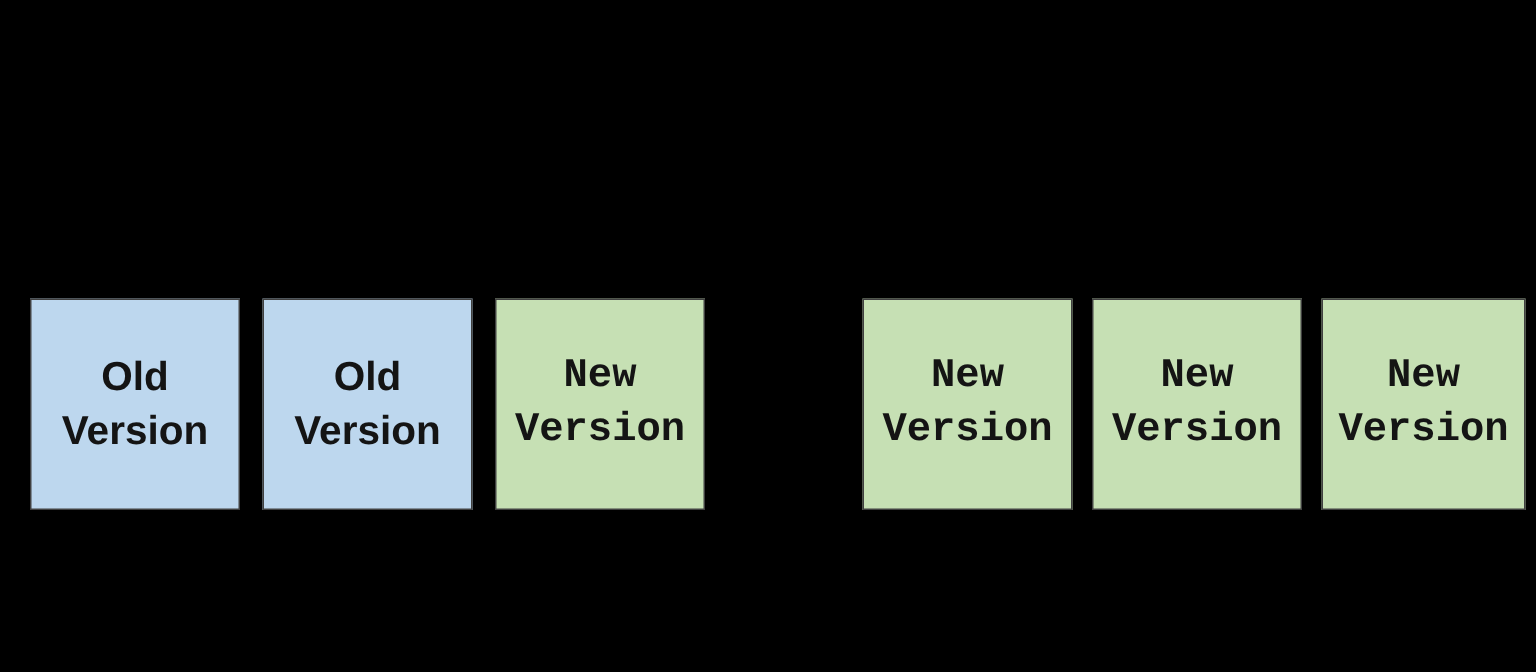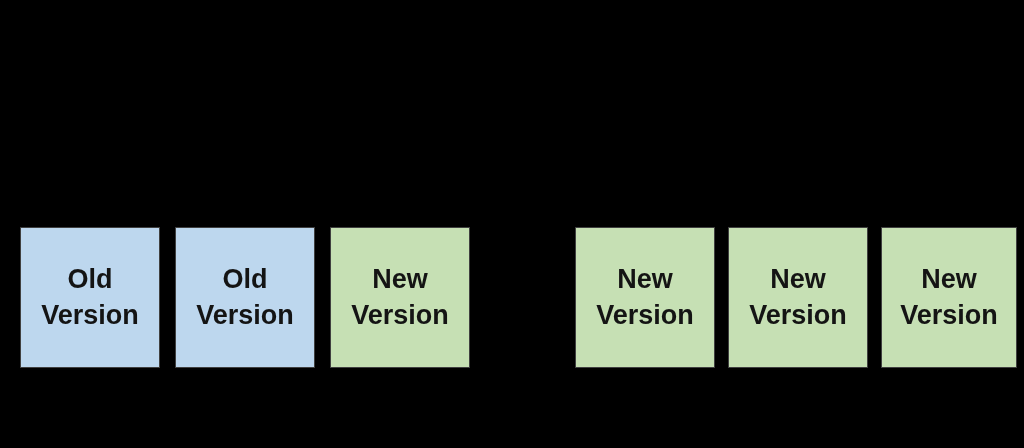--- a/index.html
+++ b/index.html
@@ -35,28 +35,27 @@
     margin-right: 13px;
     display: flex;
     align-items: center;
     text-align: center;
     border: 1px solid var(--box-border);
     font-weight: bold;
     font-size: 27px;
     line-height: 1.32;
     color: var(--box-text);
     padding: 0 6px;
-    margin-top: 28px;
   }
   .group-before .box { margin-right: 15px; }
   .group-before .box:last-child,
   .group-after .box:last-child { margin-right: 0; }
   .group-after .box:last-child { width: 136px; }
   .box.old { background: var(--old-version-fill); }
-  .box.new { background: var(--new-version-fill); }
+  .box.new { background: var(--new-version-fill); font-family: Liberation Mono, monospace; }
 </style>
 </head>
 <body>
 
 <div class="stage">
 
   <div class="server-group group-before">
     <div class="box old">
       <span>Old Version</span>
     </div>

